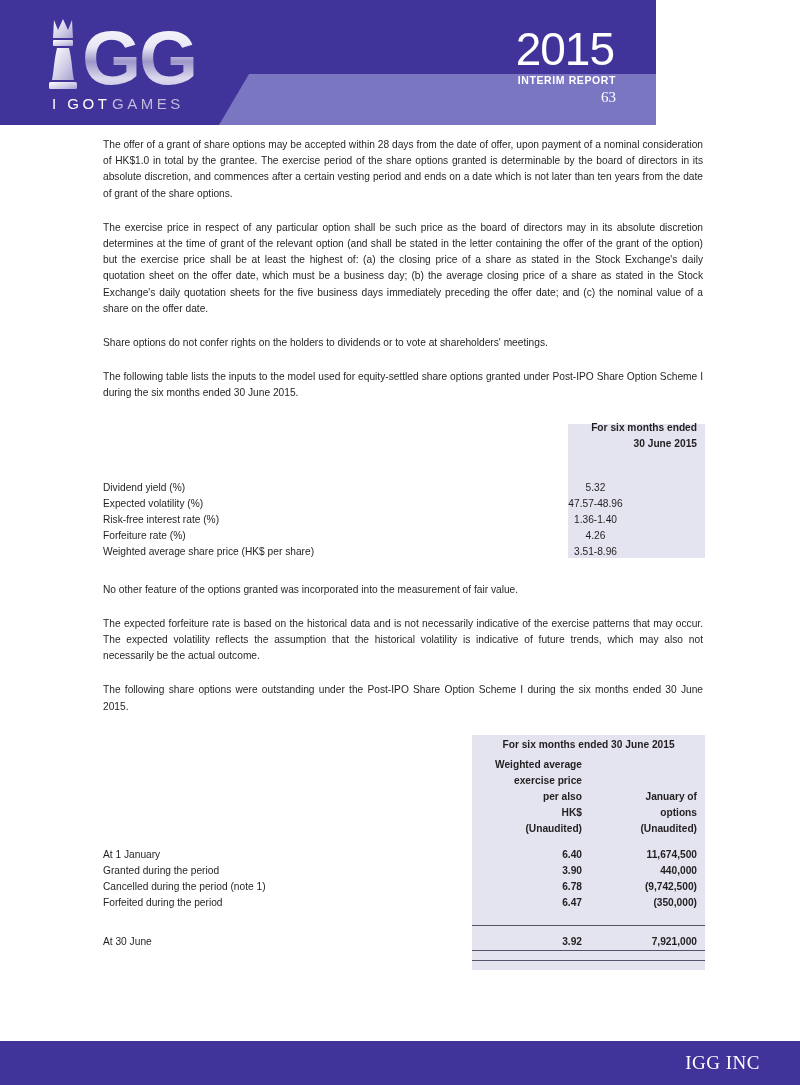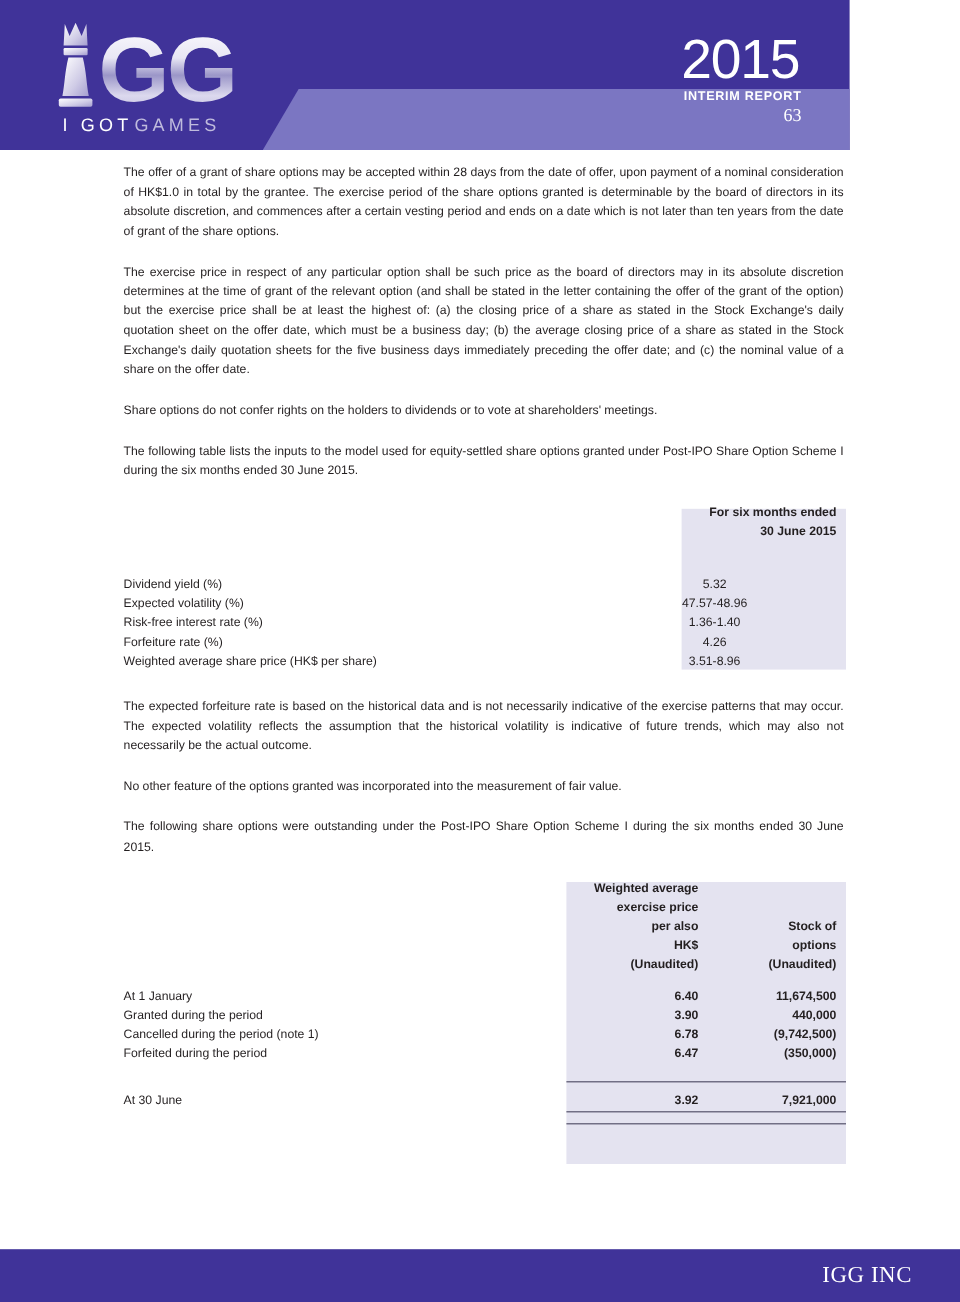--- a/index.html
+++ b/index.html
@@ -13,21 +13,21 @@
     position: relative;
     font-family: "Liberation Sans", sans-serif;
     color: #231f20;
     overflow: hidden;
   }
 
   
   .header {
     position: absolute;
     left: 0; top: 0;
-    width: 708px;
+    width: 656px;
     height: 125px;
     background: #403399;
     overflow: hidden;
   }
   .header-band {
     position: absolute;
     left: 0; top: 74px;
     width: 800px;
     height: 51px;
     background: #7b76c2;
@@ -290,50 +290,54 @@
         <tr class="t1-row">
           <td class="lbl">Weighted average share price (HK$ per share)</td>
           <td class="val">3.51-8.96</td>
         </tr>
       </tbody>
     </table>
   </div>
 
   <div style="height:22px"></div>
 
+  <p class="body-text">No other feature of the options granted was incorporated into the measurement of fair value.</p>
+
   <p class="body-text">The expected forfeiture rate is based on the historical data and is not necessarily indicative of the exercise patterns that may occur. The expected volatility reflects the assumption that the historical volatility is indicative of future trends, which may also not necessarily be the actual outcome.</p>
-
-  <p class="body-text">No other feature of the options granted was incorporated into the measurement of fair value.</p>
 
   <p class="body-text">The following share options were outstanding under the Post-IPO Share Option Scheme I during the six months ended 30 June 2015.</p>
 
   <div class="table2-wrap">
     <div class="table2-shade"></div>
     <table class="table2">
       <colgroup>
         <col style="width:369px">
         <col style="width:118px">
         <col style="width:115px">
       </colgroup>
       <tbody>
+        <tr class="t2-title">
+          <td></td>
+          <td colspan="2">For six months ended 30 June 2015</td>
+        </tr>
 
         <tr class="t2-hdr">
           <td></td>
           <td>Weighted average</td>
           <td></td>
         </tr>
         <tr class="t2-hdr">
           <td></td>
           <td>exercise price</td>
           <td></td>
         </tr>
         <tr class="t2-hdr">
           <td></td>
           <td>per also</td>
-          <td>Stock of</td>
+          <td>January of</td>
         </tr>
         <tr class="t2-hdr">
           <td></td>
           <td>HK$</td>
           <td>options</td>
         </tr>
         <tr class="t2-hdr">
           <td></td>
           <td>(Unaudited)</td>
           <td>(Unaudited)</td>

